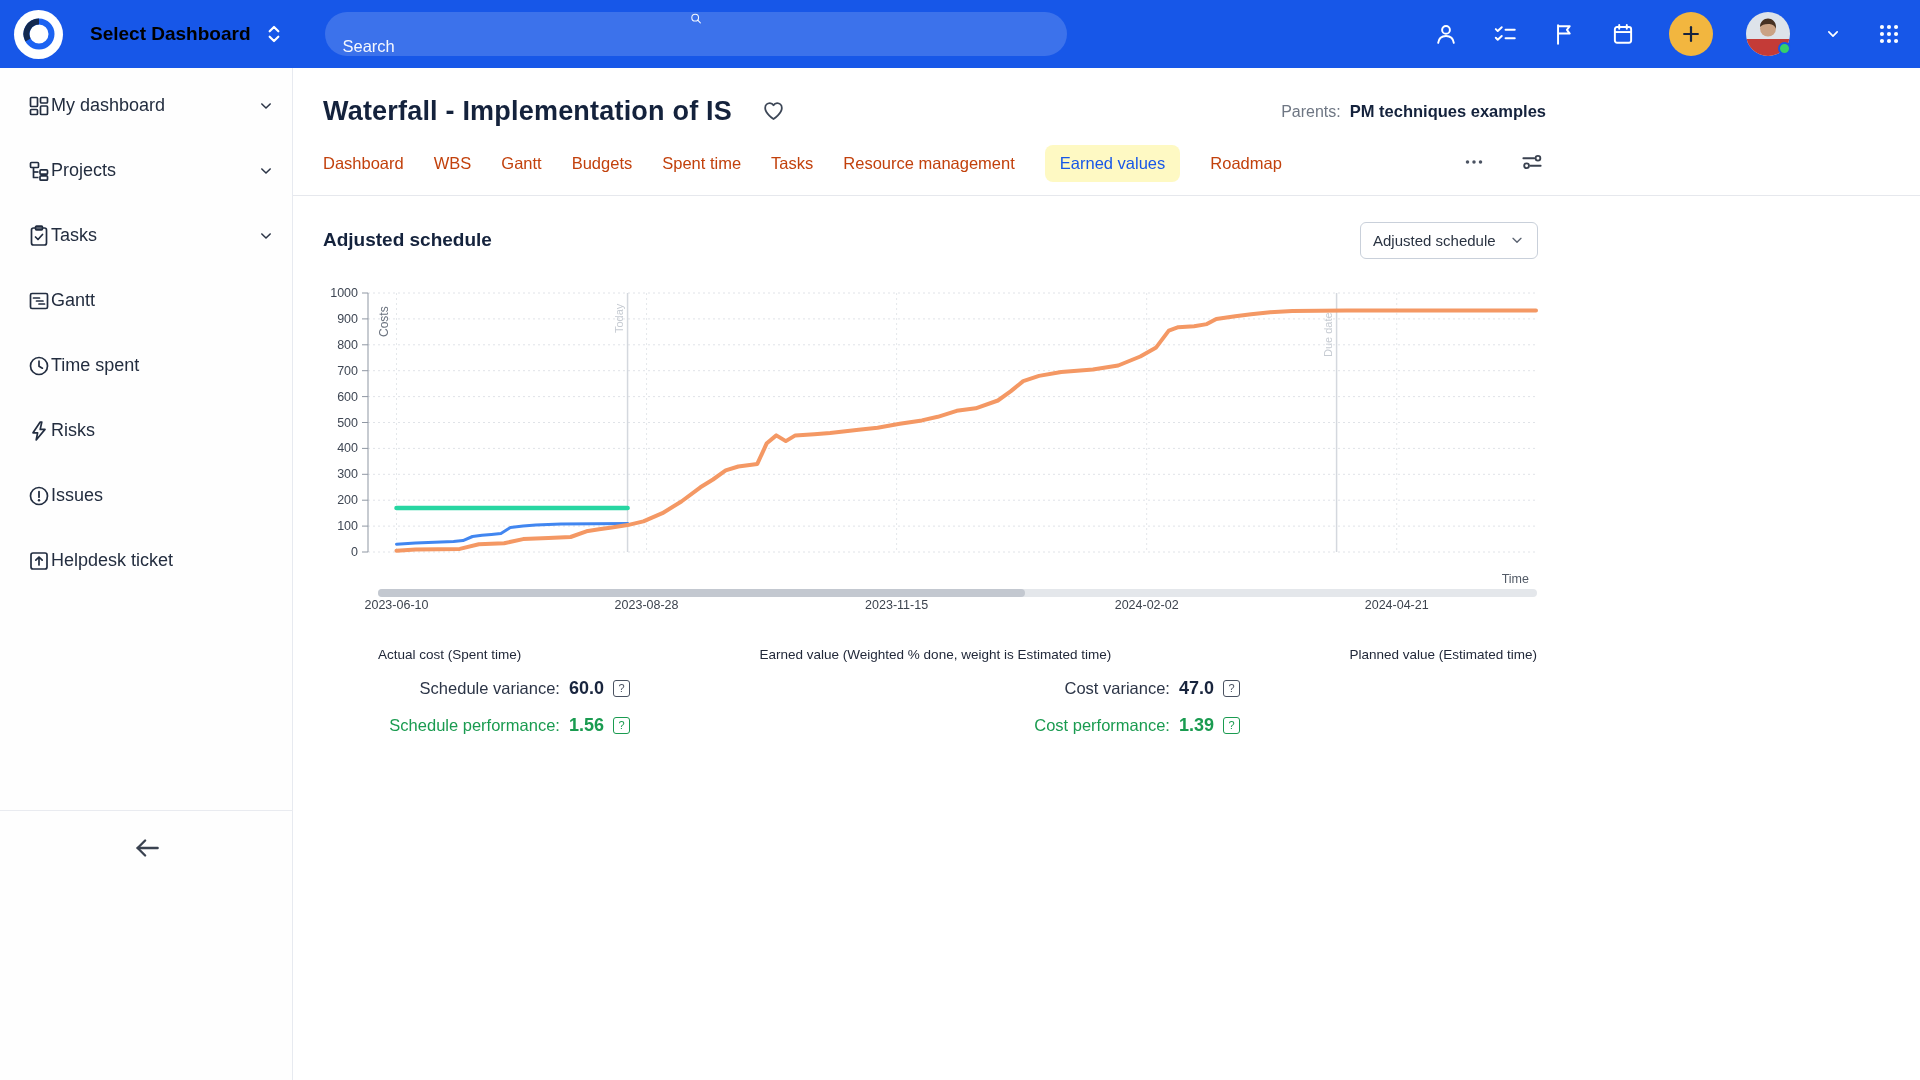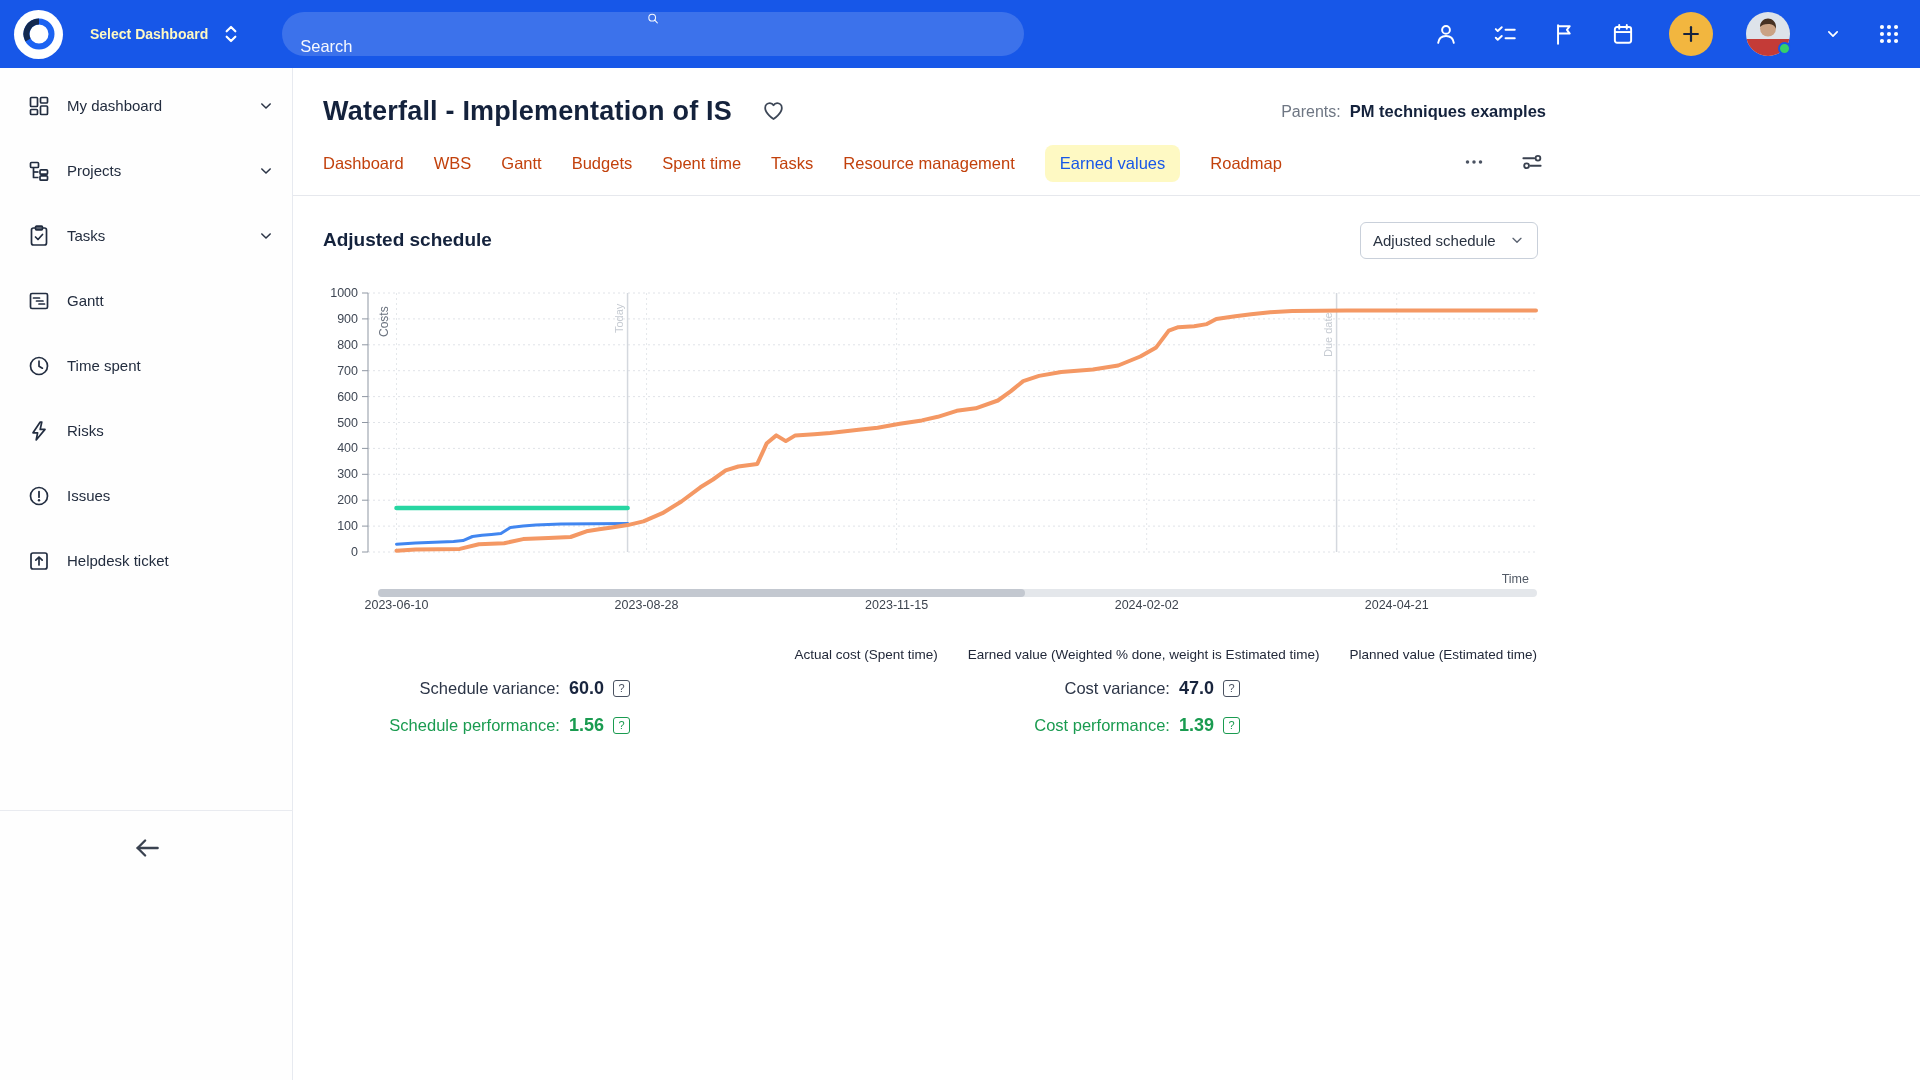--- a/index.html
+++ b/index.html
@@ -5,41 +5,41 @@
   * { margin:0; padding:0; box-sizing:border-box; }
   html,body { width:1920px; height:1080px; overflow:hidden; background:#fff;
     font-family:"Liberation Sans", sans-serif; color:#1c2636; }
 
   
   .topbar { position:absolute; left:0; top:0; width:1920px; height:68px;
     background:#1757e8; display:flex; align-items:center; z-index:5; }
   .logo-wrap { margin-left:14px; width:49px; height:49px; border-radius:50%;
     background:#fff; display:flex; align-items:center; justify-content:center; flex:0 0 auto; }
   .dash-select { margin-left:27px; display:flex; align-items:center; gap:10px;
-    color:#fef9c3; font-size:14px; font-weight:700; cursor:pointer; }
+    color:#000000; font-size:19px; font-weight:700; cursor:pointer; }
   .searchbar { margin-left:38px; width:742px; height:44px; border-radius:22px;
     background:rgba(255,255,255,0.16); display:flex; align-items:center; padding:0 18px; gap:12px;flex-direction:column; }
   .searchbar input { background:transparent; border:none; outline:none; color:#fff;
     font-size:16.5px; width:100%; font-family:inherit; }
   .searchbar input::placeholder { color:rgba(255,255,255,0.95); opacity:1; }
   .topbar-right { margin-left:auto; margin-right:18px; display:flex; align-items:center; gap:33px; }
   .tb-icon { width:26px; height:26px; display:block; cursor:pointer; }
   .plus-btn { width:44px; height:44px; border-radius:50%; background:#f2b63f; border:none;
     display:flex; align-items:center; justify-content:center; cursor:pointer; }
   .avatar-wrap { position:relative; width:44px; height:44px; cursor:pointer; }
   .avatar-wrap svg { border-radius:50%; display:block; }
   .status-dot { position:absolute; right:-1px; bottom:1px; width:13px; height:13px;
     border-radius:50%; background:#35d06a; border:2px solid #1757e8; }
 
   
   .sidebar { position:absolute; left:0; top:68px; width:293px; height:1012px;
     background:#fefefe; border-right:1px solid #e7eaf0; }
   .side-list { padding-top:5px; display:flex; flex-direction:column; }
   .side-item { position:relative; height:65px; display:flex; align-items:center;
-    padding-left:27px; gap:16px; font-size:15px; color:#232d3f; cursor:pointer; }
+    padding-left:27px; font-size:18px; color:#232d3f; cursor:pointer; }
   .side-item .chev { position:absolute; right:16px; top:50%; transform:translateY(-50%); }
   .side-footer-line { position:absolute; left:0; top:742px; width:293px; height:1px; background:#e9ebf0; }
   .collapse-btn { position:absolute; left:130px; top:764px; width:34px; height:34px;
     background:none; border:none; cursor:pointer; }
 
   
   .main { position:absolute; left:293px; top:68px; width:1627px; height:1012px; background:#fff; }
   .content { position:absolute; left:30px; top:0; width:1218px; height:1012px; }
 
   .header-row { position:absolute; left:0; top:20px; width:1223px; height:46px;
@@ -71,21 +71,21 @@
   .time-label { position:absolute; left:1154px; top:504px; width:52px; text-align:right;
     font-size:12.5px; color:#525a66; }
   .chart-scrollbar { position:absolute; left:55px; top:521px; width:1159px; height:8px;
     border-radius:4px; background:#e4e7eb; cursor:pointer; }
   .chart-scroll-thumb { position:absolute; left:0; top:0; width:647px; height:8px;
     border-radius:4px; background:#c3c8d0; cursor:grab; }
   .x-dates { position:absolute; left:2px; top:530px; width:1215px; height:16px; }
   .x-dates span { position:absolute; transform:translateX(-50%); font-size:12.5px; color:#3c434e; white-space:nowrap; }
 
   .legend-row { position:absolute; left:55px; top:579px; width:1159px;
-    display:flex; justify-content:flex-end; gap:30px; font-size:13.5px; color:#22293a; }
+    display:flex; justify-content:space-between; gap:30px; font-size:13.5px; color:#22293a; }
   .legend-row span { white-space:nowrap; }
 
   .stat-row { position:absolute; display:flex; align-items:center; justify-content:flex-end; gap:9px; height:28px; }
   .stat-label { font-size:16.5px; color:#2c3547; }
   .stat-value { font-size:18px; font-weight:700; color:#18243d; }
   .qbox { width:17px; height:17px; border:1.5px solid #4a5261; border-radius:3px;
     font-size:11px; color:#4a5261; display:flex; align-items:center; justify-content:center; cursor:pointer; }
   .stat-row.green .stat-label, .stat-row.green .stat-value { color:#1a9b50; }
   .stat-row.green .qbox { border-color:#1a9b50; color:#1a9b50; }
   .sv-row { left:0; top:606px; width:307px; }

